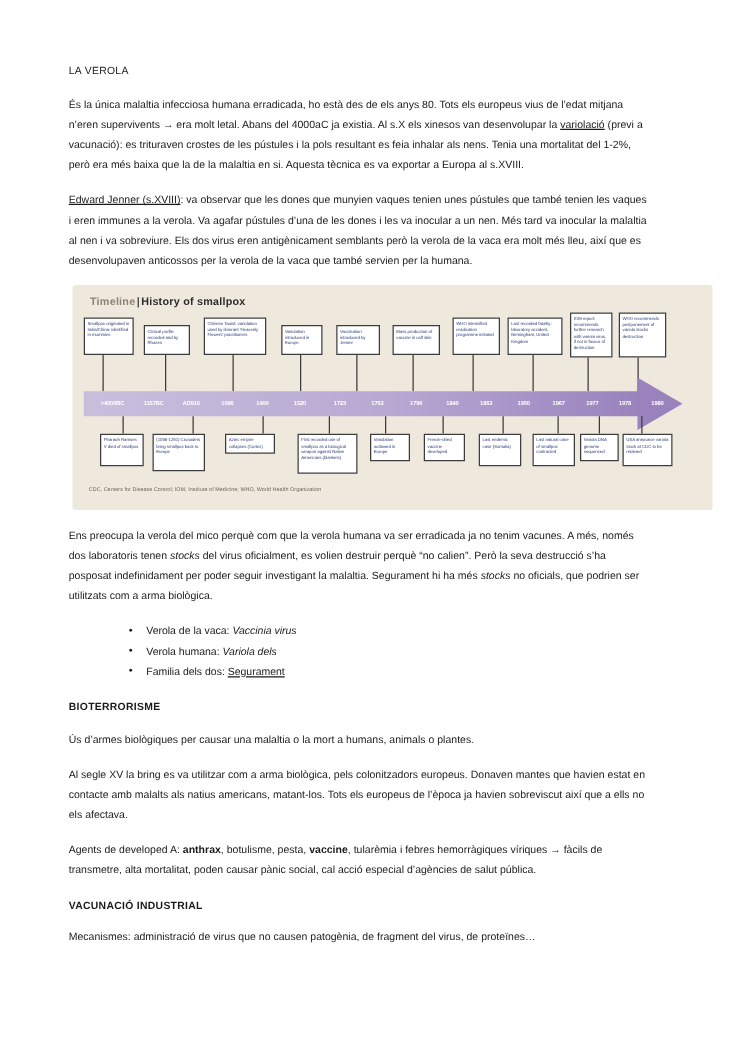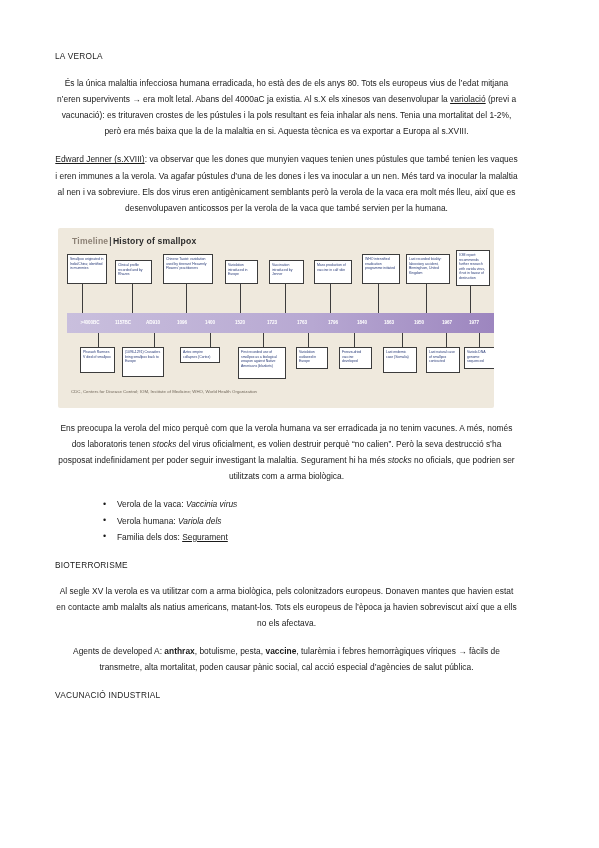--- a/index.html
+++ b/index.html
@@ -25,31 +25,31 @@
   h1.section-title {
     font-size: 8.3px;
     font-weight: 400;
     letter-spacing: 0.25px;
     margin: 0 0 13px 0;
     line-height: 1.2;
     color: #1a1a1a;
   }
   h2.section-title {
     font-size: 8.3px;
-    font-weight: 400;
+    font-weight: 700;
     letter-spacing: 0.25px;
     margin: 16px 0 12px 0;
     line-height: 1.2;
     color: #1a1a1a;
   }
   p.body-par {
     font-size: 8.4px;
     line-height: 1.92;
     margin: 0 0 12px 0;
-    text-align: center;
+    text-align: left;
     color: #1a1a1a;
     letter-spacing: 0.02px;
   }
   .u { text-decoration: underline; }
   .it { font-style: italic; }
   .bold { font-weight: bold; }
 
   ul.bullets {
     margin: 4px 0 14px 0;
     padding-left: 38px;
@@ -67,21 +67,21 @@
     position: absolute;
     left: -14px;
     top: -0.5px;
     font-size: 9px;
     color: #1a1a1a;
   }
 
   
   .figure {
     position: relative;
-    width: 436px;
+    width: 512px;
     height: 180px;
     margin: 6px 0 12px 3px;
     background: #efe9dd;
     border-radius: 2px;
     overflow: hidden;
   }
   .fig-title {
     position: absolute;
     left: 14px;
     top: 8px;
@@ -248,22 +248,24 @@
   <p class="body-par"><span>Ens preocupa la verola del mico perquè com que la verola humana va ser erradicada ja no tenim vacunes. A més, només dos laboratoris tenen </span><span class="it">stocks</span><span> del virus oficialment, es volien destruir perquè “no calien”. Però la seva destrucció s’ha posposat indefinidament per poder seguir investigant la malaltia. Segurament hi ha més </span><span class="it">stocks</span><span> no oficials, que podrien ser utilitzats com a arma biològica.</span></p>
 
   <ul class="bullets">
     <li><span>Verola de la vaca: </span><span class="it">Vaccinia virus</span></li>
     <li><span>Verola humana: </span><span class="it">Variola dels</span></li>
     <li><span>Familia dels dos: </span><span class="u">Segurament</span></li>
   </ul>
 
   <h2 class="section-title">BIOTERRORISME</h2>
 
-
-  <p class="body-par">Al segle XV la verola es va utilitzar com a arma biològica, pels colonitzadors europeus. Donaven mantes que havien estat en contacte amb malalts als natius americans, matant-los. Tots els europeus de l’època ja havien sobreviscut així que a ells no els afectava.</p>
+  <p class="body-par">Ús d’armes biològiques per causar una malaltia o la mort a humans, animals o plantes.</p>
+
+  <p class="body-par">Al segle XV la bring es va utilitzar com a arma biològica, pels colonitzadors europeus. Donaven mantes que havien estat en contacte amb malalts als natius americans, matant-los. Tots els europeus de l’època ja havien sobreviscut així que a ells no els afectava.</p>
 
   <p class="body-par"><span>Agents de developed A: </span><span class="bold">anthrax</span><span>, botulisme, pesta, </span><span class="bold">vaccine</span><span>, tularèmia i febres hemorràgiques víriques → fàcils de transmetre, alta mortalitat, poden causar pànic social, cal acció especial d’agències de salut pública.</span></p>
 
   <h2 class="section-title">VACUNACIÓ INDUSTRIAL</h2>
 
 
+  <p class="body-par">Mecanismes: administració de virus que no causen patogènia, de fragment del virus, de proteïnes…</p>
 
 </div>
 
 </body></html>

